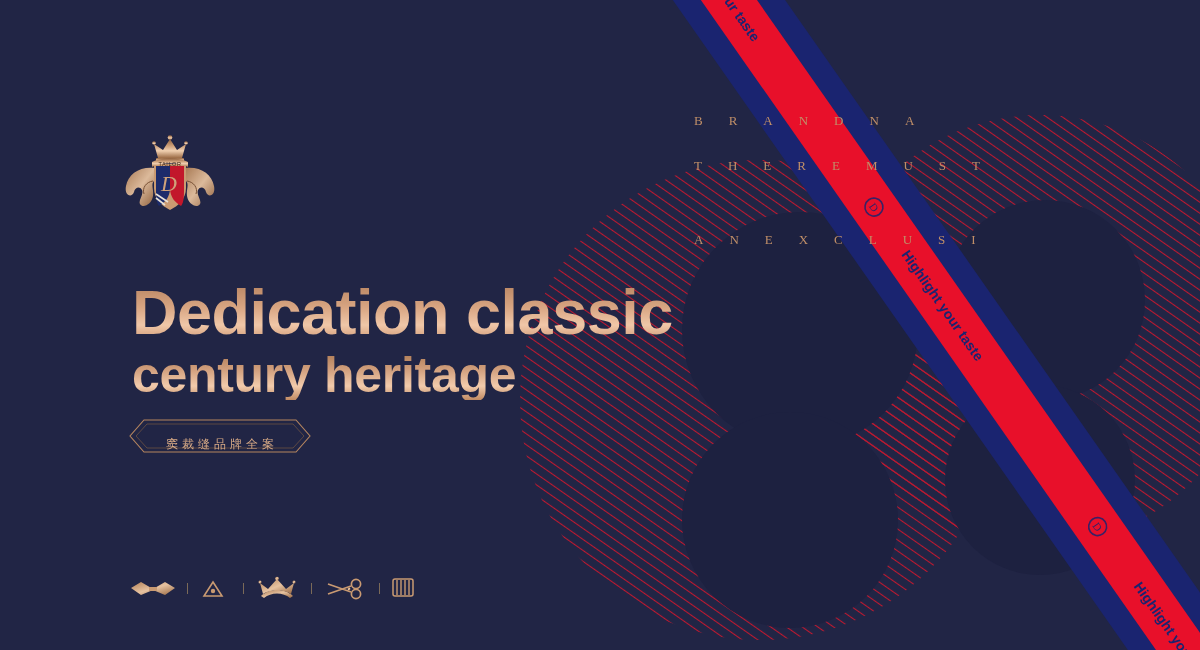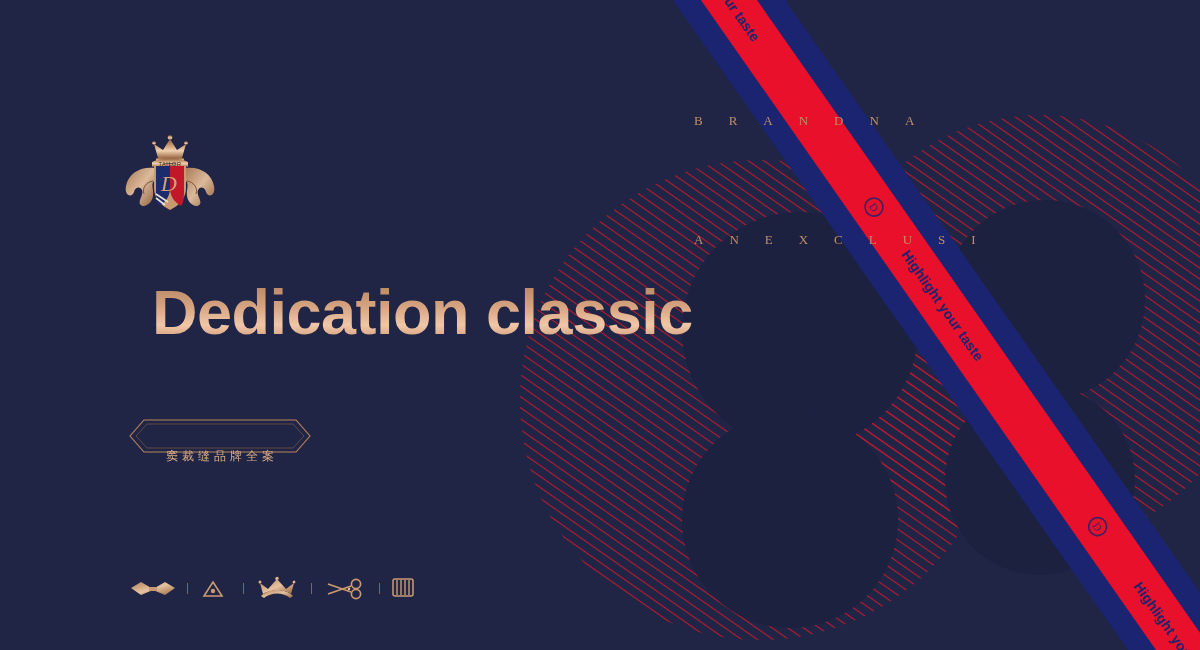--- a/index.html
+++ b/index.html
@@ -8,39 +8,39 @@
     background:#212545;
     font-family:"Liberation Sans", sans-serif;
     position:relative;
   }
   #stage { position:absolute; inset:0; overflow:hidden; }
 
   
   .bg-art { position:absolute; inset:0; }
 
   
-  .headline { position:absolute; left:152px; top:281px; }
+  .headline { position:absolute; left:132px; top:281px; }
   .h-line1 {
     font-size:63px; font-weight:bold; letter-spacing:-0.5px;
     line-height:1.0;
     background:linear-gradient(180deg,#b5825f 0%,#d8a582 42%,#f0c7a8 70%,#c9916c 100%);
     -webkit-background-clip:text; background-clip:text; color:transparent;
     -webkit-text-fill-color:transparent;
     text-shadow:none;
   }
   .h-line2 {
     margin-top:6px;
     font-size:50px; font-weight:bold; letter-spacing:-0.3px; line-height:1.0;
     background:linear-gradient(180deg,#a9764f 0%,#d2a07e 40%,#f2cbac 72%,#c08a63 100%);
     -webkit-background-clip:text; background-clip:text; color:transparent;
     -webkit-text-fill-color:transparent;
   }
 
   
-  .badge { position:absolute; left:130px; top:440px; width:180px; height:16px; }
+  .badge { position:absolute; left:130px; top:428px; width:180px; height:16px; }
   .badge-text {
     position:absolute; left:0; top:0; width:180px; height:32px;
     display:flex; align-items:center; justify-content:center;
     font-size:12px; letter-spacing:4px; color:#d9ab86;
     font-family:"DejaVu Sans", sans-serif;
     padding-left:4px;
   }
 
   
   .spaced { position:absolute; color:#c08f68; font-size:13px; letter-spacing:26px; white-space:nowrap;font-family:Liberation Serif, serif; }
@@ -191,22 +191,24 @@
 
       <g transform="translate(268,7)">
         <rect x="0" y="0" width="20" height="17" rx="2" fill="none" stroke="#c99a72" stroke-width="1.5"></rect>
         <path d="M4 1 L4 16 M8 1 L8 16 M12 1 L12 16 M16 1 L16 16" stroke="#c99a72" stroke-width="1.4"></path>
       </g>
     </g>
   </svg>
 
   <div class="headline">
     <div class="h-line1">Dedication classic</div>
+    <div class="h-line2">century heritage</div>
   </div>
 
   <div class="badge">
     <div class="badge-text">窦裁缝品牌全案</div>
   </div>
 
   <div class="spaced sp1">BRANDNA</div>
+  <div class="spaced sp2">THEREMUST</div>
   <div class="spaced sp3">ANEXCLUSI</div>
 
 </div>
 
 </body></html>

